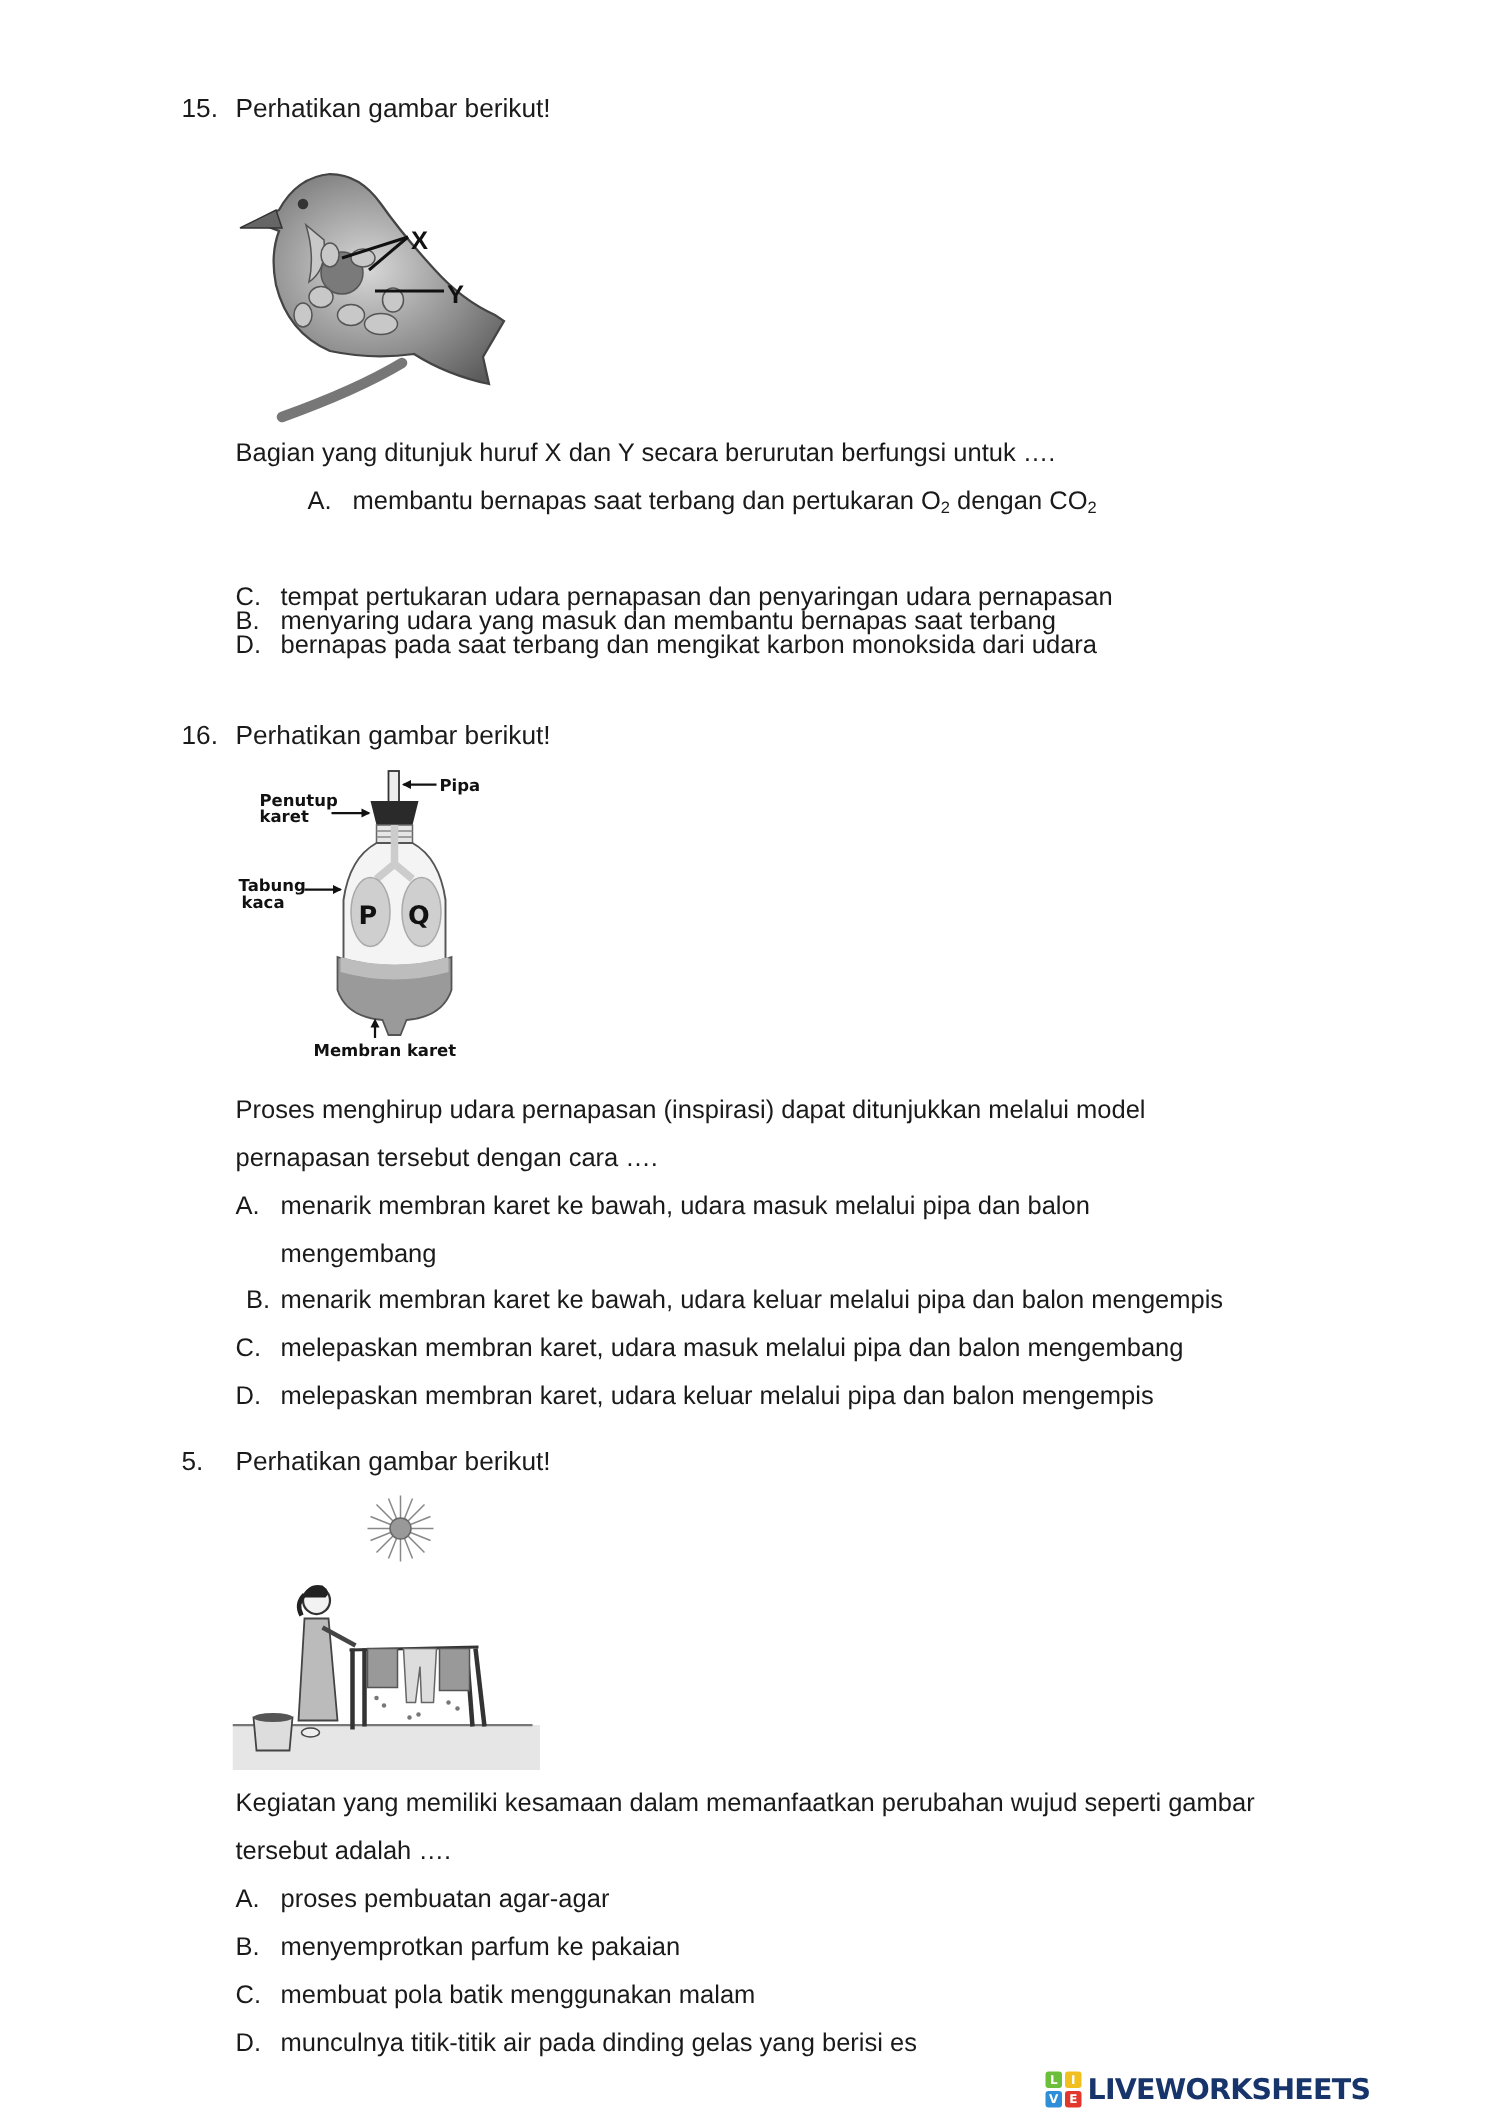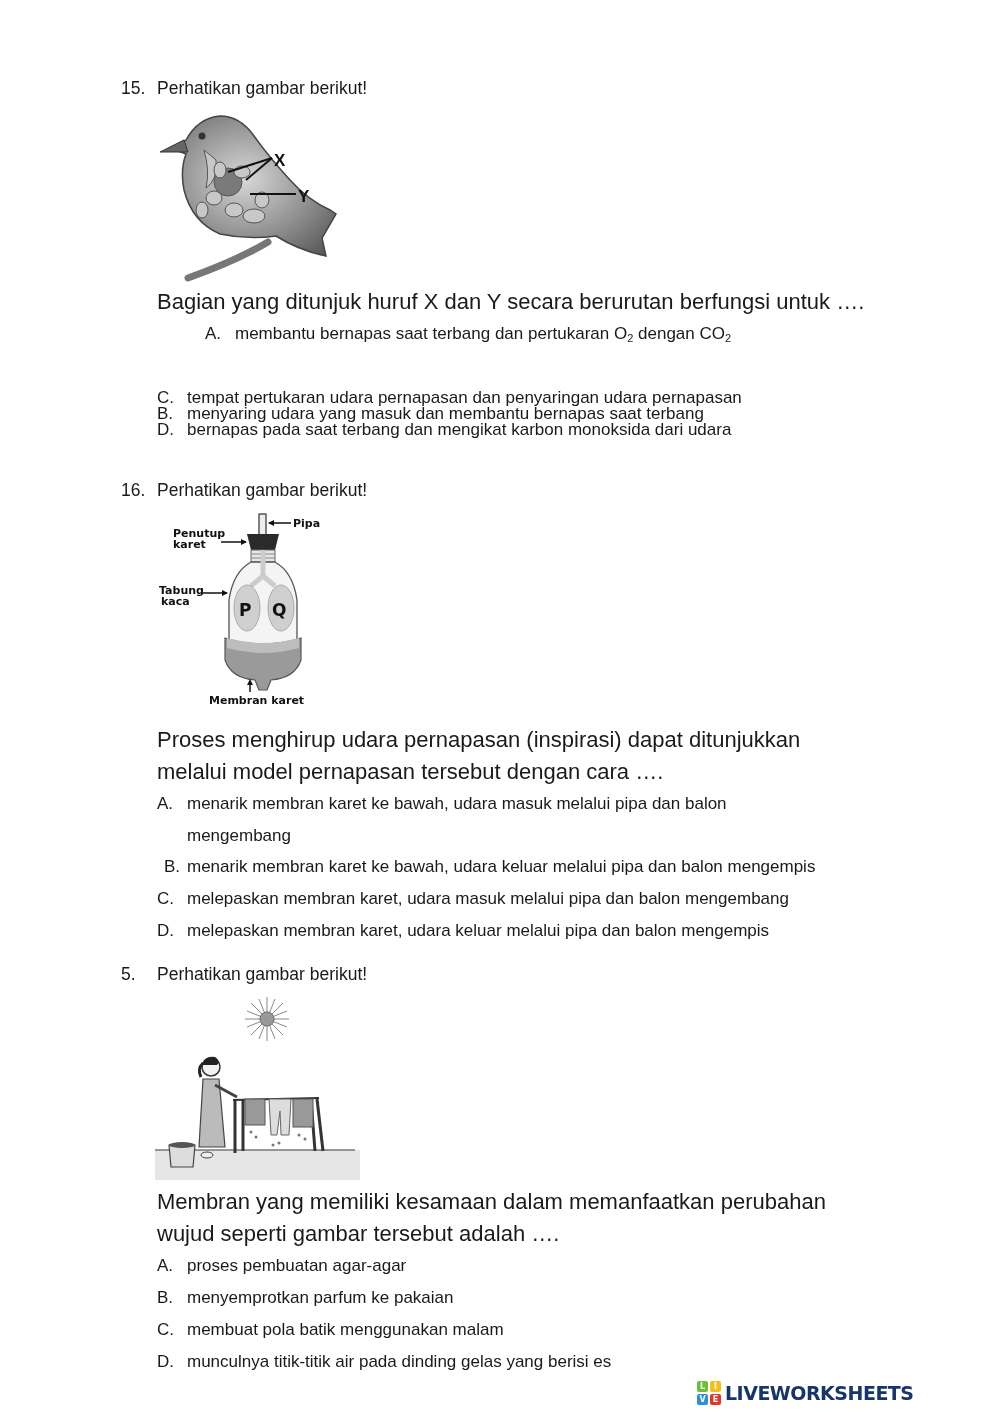--- a/index.html
+++ b/index.html
@@ -1,34 +1,34 @@
 <!DOCTYPE html>
 <html><head>
 <meta charset="utf-8">
 <style>
   html, body { margin: 0; padding: 0; background: #ffffff; }
   body { width: 1000px; height: 1413px; position: relative; overflow: hidden;
          font-family: "Liberation Sans", sans-serif; color: #1a1a1a; font-size: 17px; }
   .q-head { position: absolute; left: 121px; font-size: 17.5px; white-space: nowrap; }
   .q-head .num { display: inline-block; width: 36px; }
-  .stem { position: absolute; left: 157px; width: 740px; line-height: 32px; font-size: 22px; }
+  .stem { position: absolute; left: 157px; width: 740px; line-height: 32px; font-size: 17px; }
   .opt { position: absolute; left: 157px; font-size: 17px; line-height: 32px; white-space: nowrap; }
   .opt .letter { display: inline-block; width: 30px; }
   .opt .otext { display: inline-block; vertical-align: top; white-space: normal; width: 690px; }
   .figure { position: absolute; }
   sub { font-size: 11px; vertical-align: -3px; }
   .logo { position: absolute; left: 697px; top: 1378px; height: 30px; display: flex; align-items: center; }
   .logo-grid { display: grid; grid-template-columns: 11px 11px; grid-template-rows: 11px 11px; gap: 2px; margin-right: 4px; }
   .logo-grid span { display: flex; align-items: center; justify-content: center; font-size: 8px; font-weight: bold; color: #fff; border-radius: 2px; font-family: "DejaVu Sans", sans-serif; }
   .logo-text { font-family: "DejaVu Sans", sans-serif; font-weight: bold; font-size: 19px; color: #17346b; letter-spacing: -0.5px; }
 </style>
 </head>
 <body>
 
-<div class="q-head" style="top:78px;">
+<div class="q-head" style="top:62px;">
   <span class="num">15.</span><span>Perhatikan gambar berikut!</span>
 </div>
 
 <div class="figure" style="left:158px; top:110px; width:190px; height:172px;">
   <svg width="190" height="172" viewBox="0 0 190 172">
     <defs>
       <radialGradient id="birdg" cx="0.45" cy="0.45" r="0.7">
         <stop offset="0" stop-color="#d8d8d8"></stop>
         <stop offset="0.6" stop-color="#8e8e8e"></stop>
         <stop offset="1" stop-color="#5a5a5a"></stop>
@@ -183,21 +183,21 @@
     <path d="M48 68 Q42 74 46 82" stroke="#222" stroke-width="3" fill="none"></path>
     <path d="M48 84 L64 84 L70 152 L44 152 Z" fill="#bbb" stroke="#444" stroke-width="1.2"></path>
     <path d="M60 90 L82 102" stroke="#444" stroke-width="3"></path>
     <ellipse cx="52" cy="160" rx="6" ry="3" fill="#eee" stroke="#444"></ellipse>
 
     <path d="M14 150 L40 150 L38 172 L16 172 Z" fill="#ddd" stroke="#444" stroke-width="1.2"></path>
     <ellipse cx="27" cy="150" rx="13" ry="3" fill="#555"></ellipse>
   </svg>
 </div>
 
-<div class="stem" style="top:1186px; width:700px;">Membran yang memiliki kesamaan dalam memanfaatkan perubahan wujud seperti gambar tersebut adalah ….</div>
+<div class="stem" style="top:1186px; width:700px;">Kegiatan yang memiliki kesamaan dalam memanfaatkan perubahan wujud seperti gambar tersebut adalah ….</div>
 
 <div class="opt" style="top:1250px;">
   <span class="letter">A.</span><span>proses pembuatan agar-agar</span>
 </div>
 <div class="opt" style="top:1282px;">
   <span class="letter">B.</span><span>menyemprotkan parfum ke pakaian</span>
 </div>
 <div class="opt" style="top:1314px;">
   <span class="letter">C.</span><span>membuat pola batik menggunakan malam</span>
 </div>

